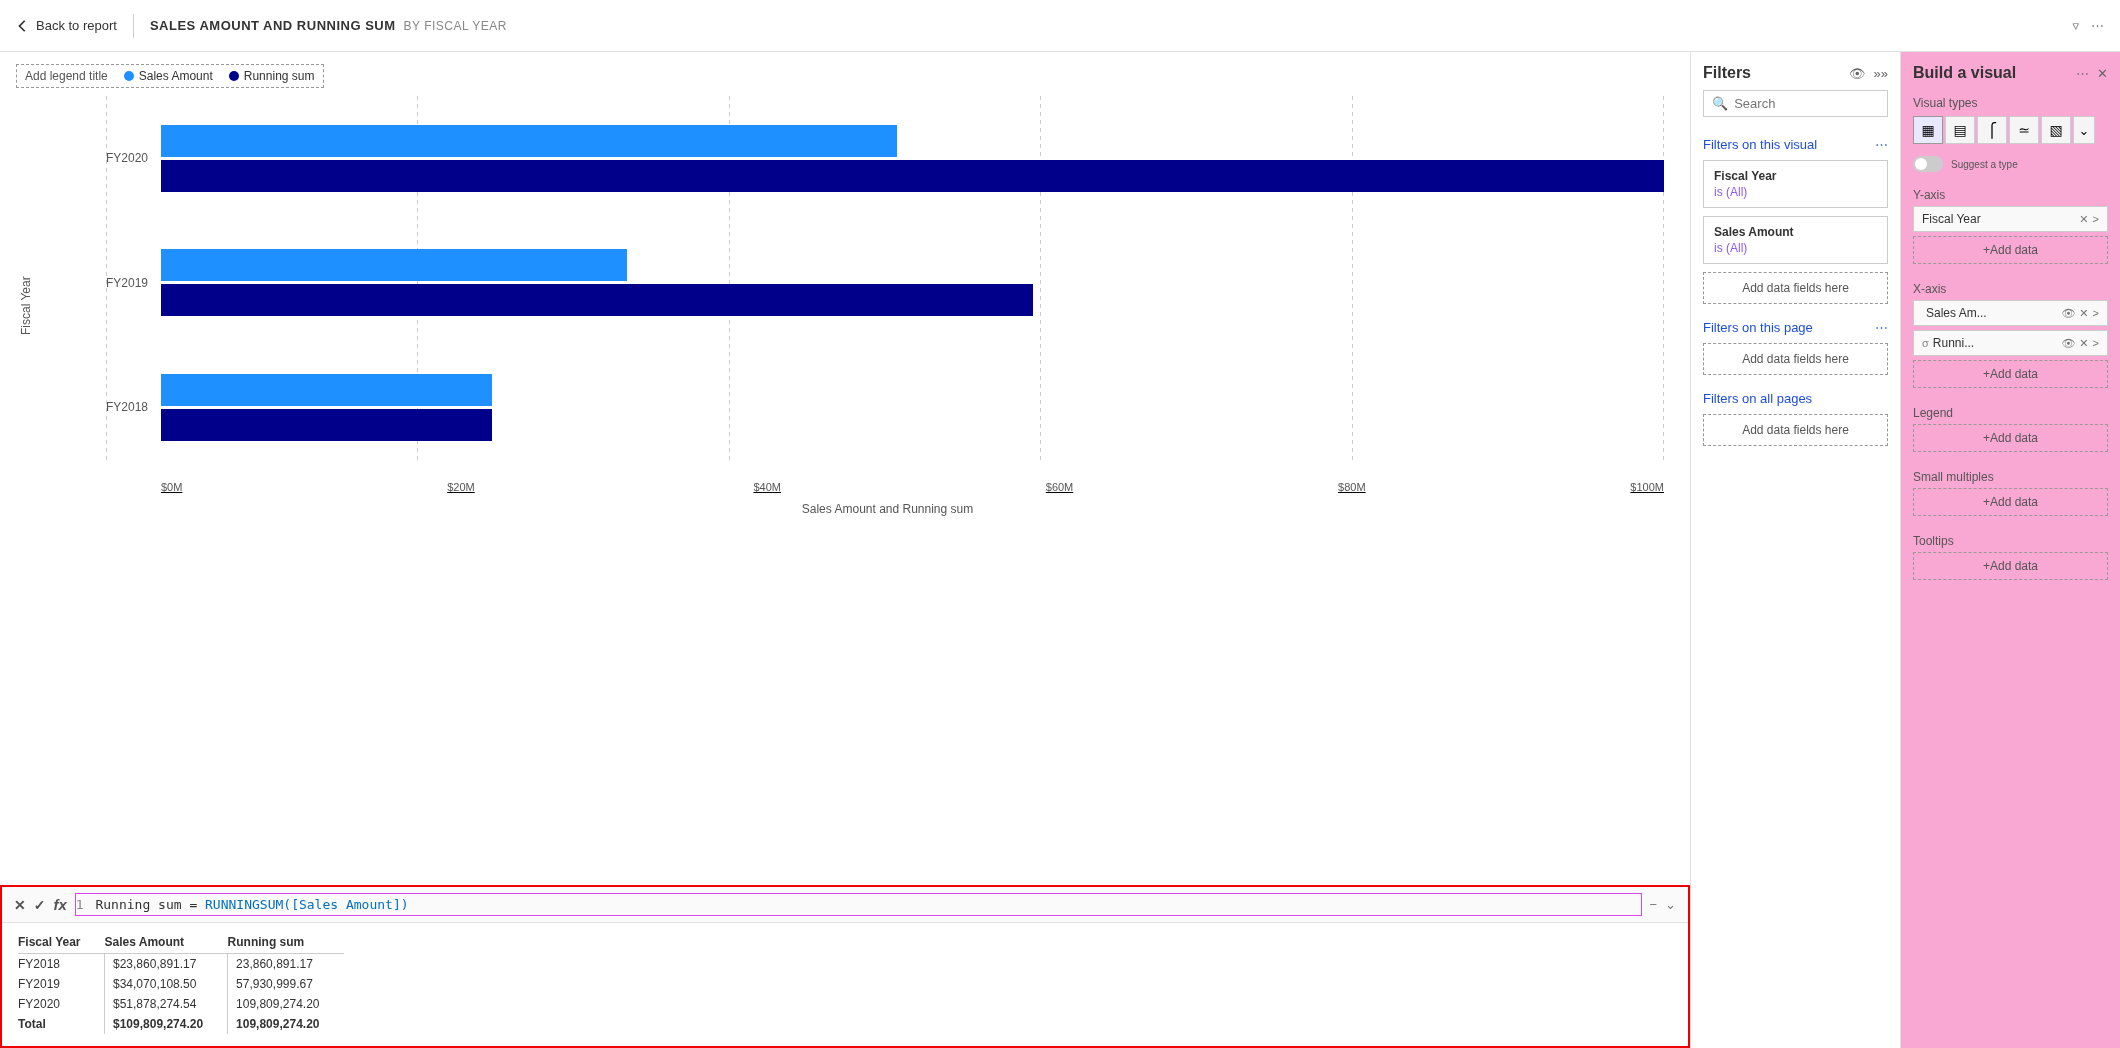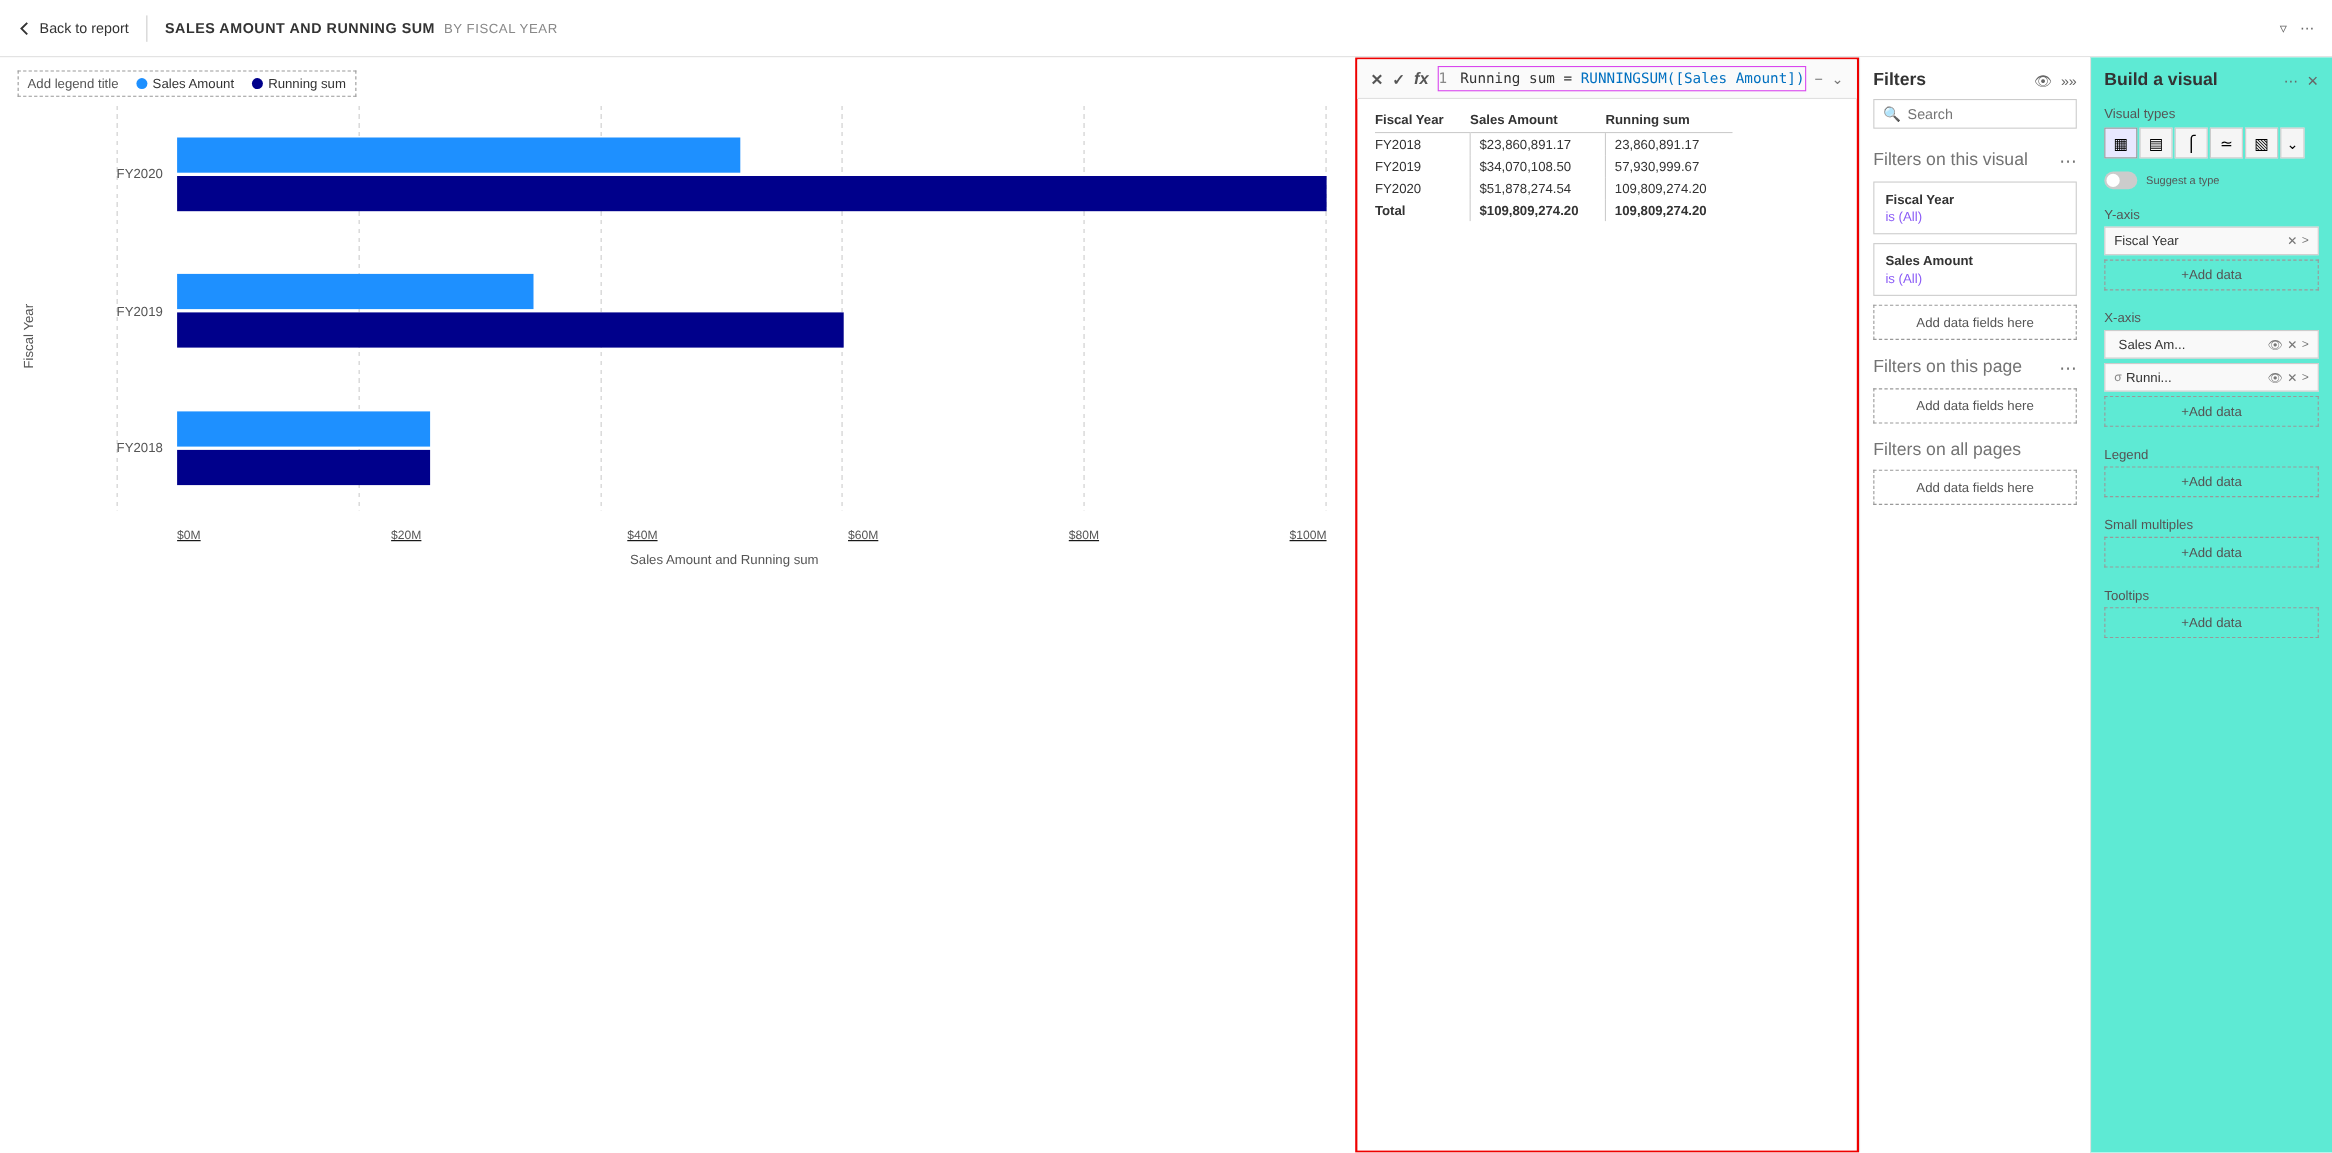--- a/index.html
+++ b/index.html
@@ -12,21 +12,21 @@
     .header-divider { width: 1px; height: 24px; background: #ccc; margin: 0 16px; }
     .header-title { font-weight: 700; font-size: 13px; color: #333; letter-spacing: 0.5px; }
     .header-subtitle { font-size: 12px; color: #888; margin-left: 8px; letter-spacing: 0.5px; }
     .header-spacer { flex: 1; }
     .header-icons { display: flex; gap: 12px; align-items: center; color: #666; }
 
     
     .main { display: flex; flex: 1; overflow: hidden; }
 
     
-    .chart-area { flex: 1; display: flex; flex-direction: row; overflow: hidden; position: relative; }
+    .chart-area { flex: 1; display: flex; flex-direction: column; overflow: hidden; position: relative; }
     .chart-content { flex: 1; padding: 12px 16px 0; position: relative; }
 
     
     .legend { display: flex; align-items: center; gap: 16px; margin-bottom: 8px; border: 1.5px dashed #999; padding: 4px 8px; display: inline-flex; }
     .legend-title { font-size: 12px; color: #555; }
     .legend-item { display: flex; align-items: center; gap: 5px; font-size: 12px; color: #333; }
     .legend-dot { width: 10px; height: 10px; border-radius: 50%; }
 
     
     .chart-wrapper { display: flex; flex: 1; height: 420px; position: relative; }
@@ -53,28 +53,28 @@
     .data-table td:first-child { border-left: none; padding-left: 0; }
     .data-table tr.total td { font-weight: 700; }
     .data-table tr td:nth-child(2) { border-left: 1px solid #ccc; padding-left: 8px; }
 
     
     .filters-panel { width: 210px; border-left: 1px solid #e0e0e0; display: flex; flex-direction: column; background: #fff; overflow-y: auto; flex-shrink: 0; }
     .filters-header { display: flex; align-items: center; padding: 12px 12px 8px; gap: 8px; }
     .search-box { margin: 0 12px 12px; display: flex; align-items: center; border: 1px solid #ccc; padding: 5px 8px; gap: 6px; }
     .search-box input { border: none; outline: none; font-size: 13px; width: 100%; color: #555; }
 
-    .filter-section-title { padding: 8px 12px 4px; font-size: 16px; color: #737373; display: flex; justify-content: space-between; }
+    .filter-section-title { padding: 8px 12px 4px; font-size: 13px; color: #1d4ed8; display: flex; justify-content: space-between; }
     .filter-card { margin: 4px 12px; border: 1px solid #ccc; padding: 8px 10px; font-size: 12px; }
     .filter-card-title { font-weight: 600; color: #333; margin-bottom: 2px; }
     .filter-card-value { color: #8b5cf6; }
     .filter-add-btn { margin: 4px 12px 8px; border: 1px dashed #999; padding: 8px; text-align: center; font-size: 12px; color: #555; cursor: pointer; }
 
     
-    .build-panel { width: 220px; border-left: 1px solid #e0e0e0; display: flex; flex-direction: column; background: #5eead4; overflow-y: auto; flex-shrink: 0; }
+    .build-panel { width: 220px; border-left: 1px solid #e0e0e0; display: flex; flex-direction: column; background: #f9a8d4; overflow-y: auto; flex-shrink: 0; }
     .build-header { display: flex; align-items: center; padding: 12px 12px 8px; gap: 8px; }
 
     .visual-types-section { padding: 6px 12px 8px; }
     .visual-types-label { font-size: 12px; color: #555; margin-bottom: 6px; }
     .visual-types-grid { display: flex; align-items: center; gap: 2px; flex-wrap: wrap; }
     .visual-type-btn { width: 30px; height: 28px; border: 1px solid #ccc; display: flex; align-items: center; justify-content: center; cursor: pointer; font-size: 14px; background: #f5f5f5; }
     .visual-type-btn.active { background: #e8e8ff; border-color: #999; }
     .visual-type-dropdown { width: 22px; height: 28px; border: 1px solid #ccc; display: flex; align-items: center; justify-content: center; cursor: pointer; background: #f5f5f5; }
 
     .suggest-toggle { display: flex; align-items: center; gap: 8px; padding: 4px 12px 10px; }

